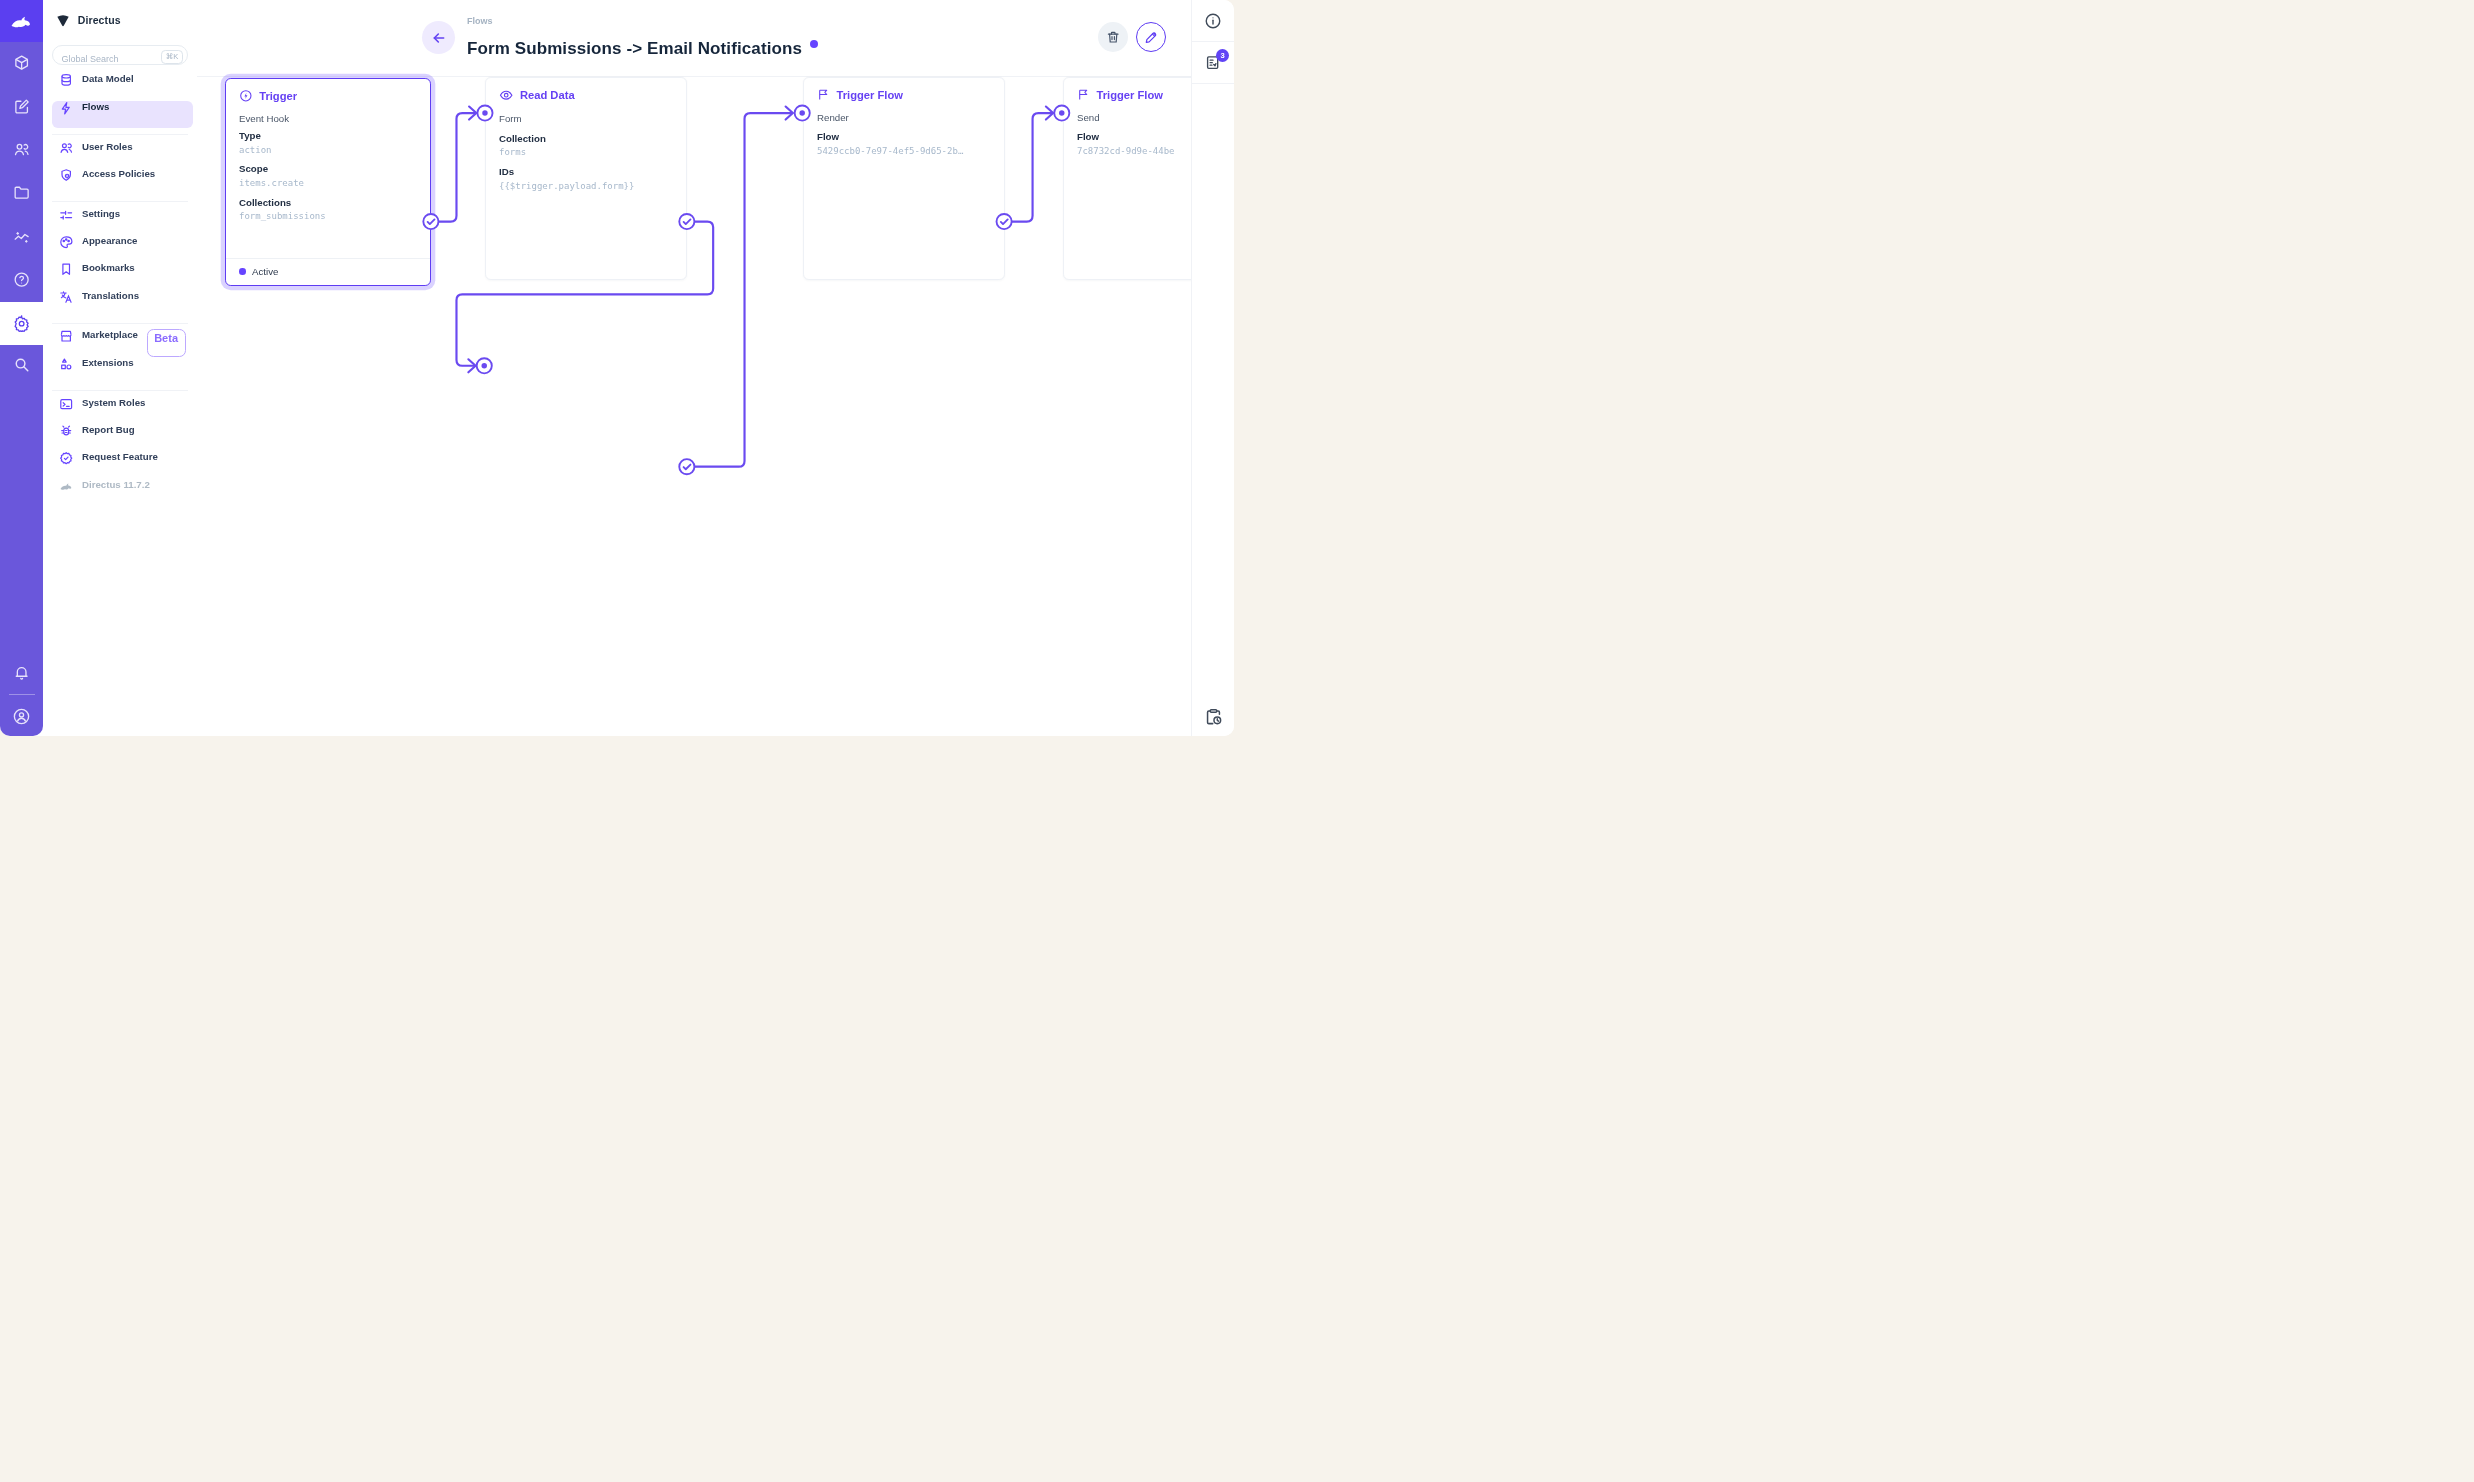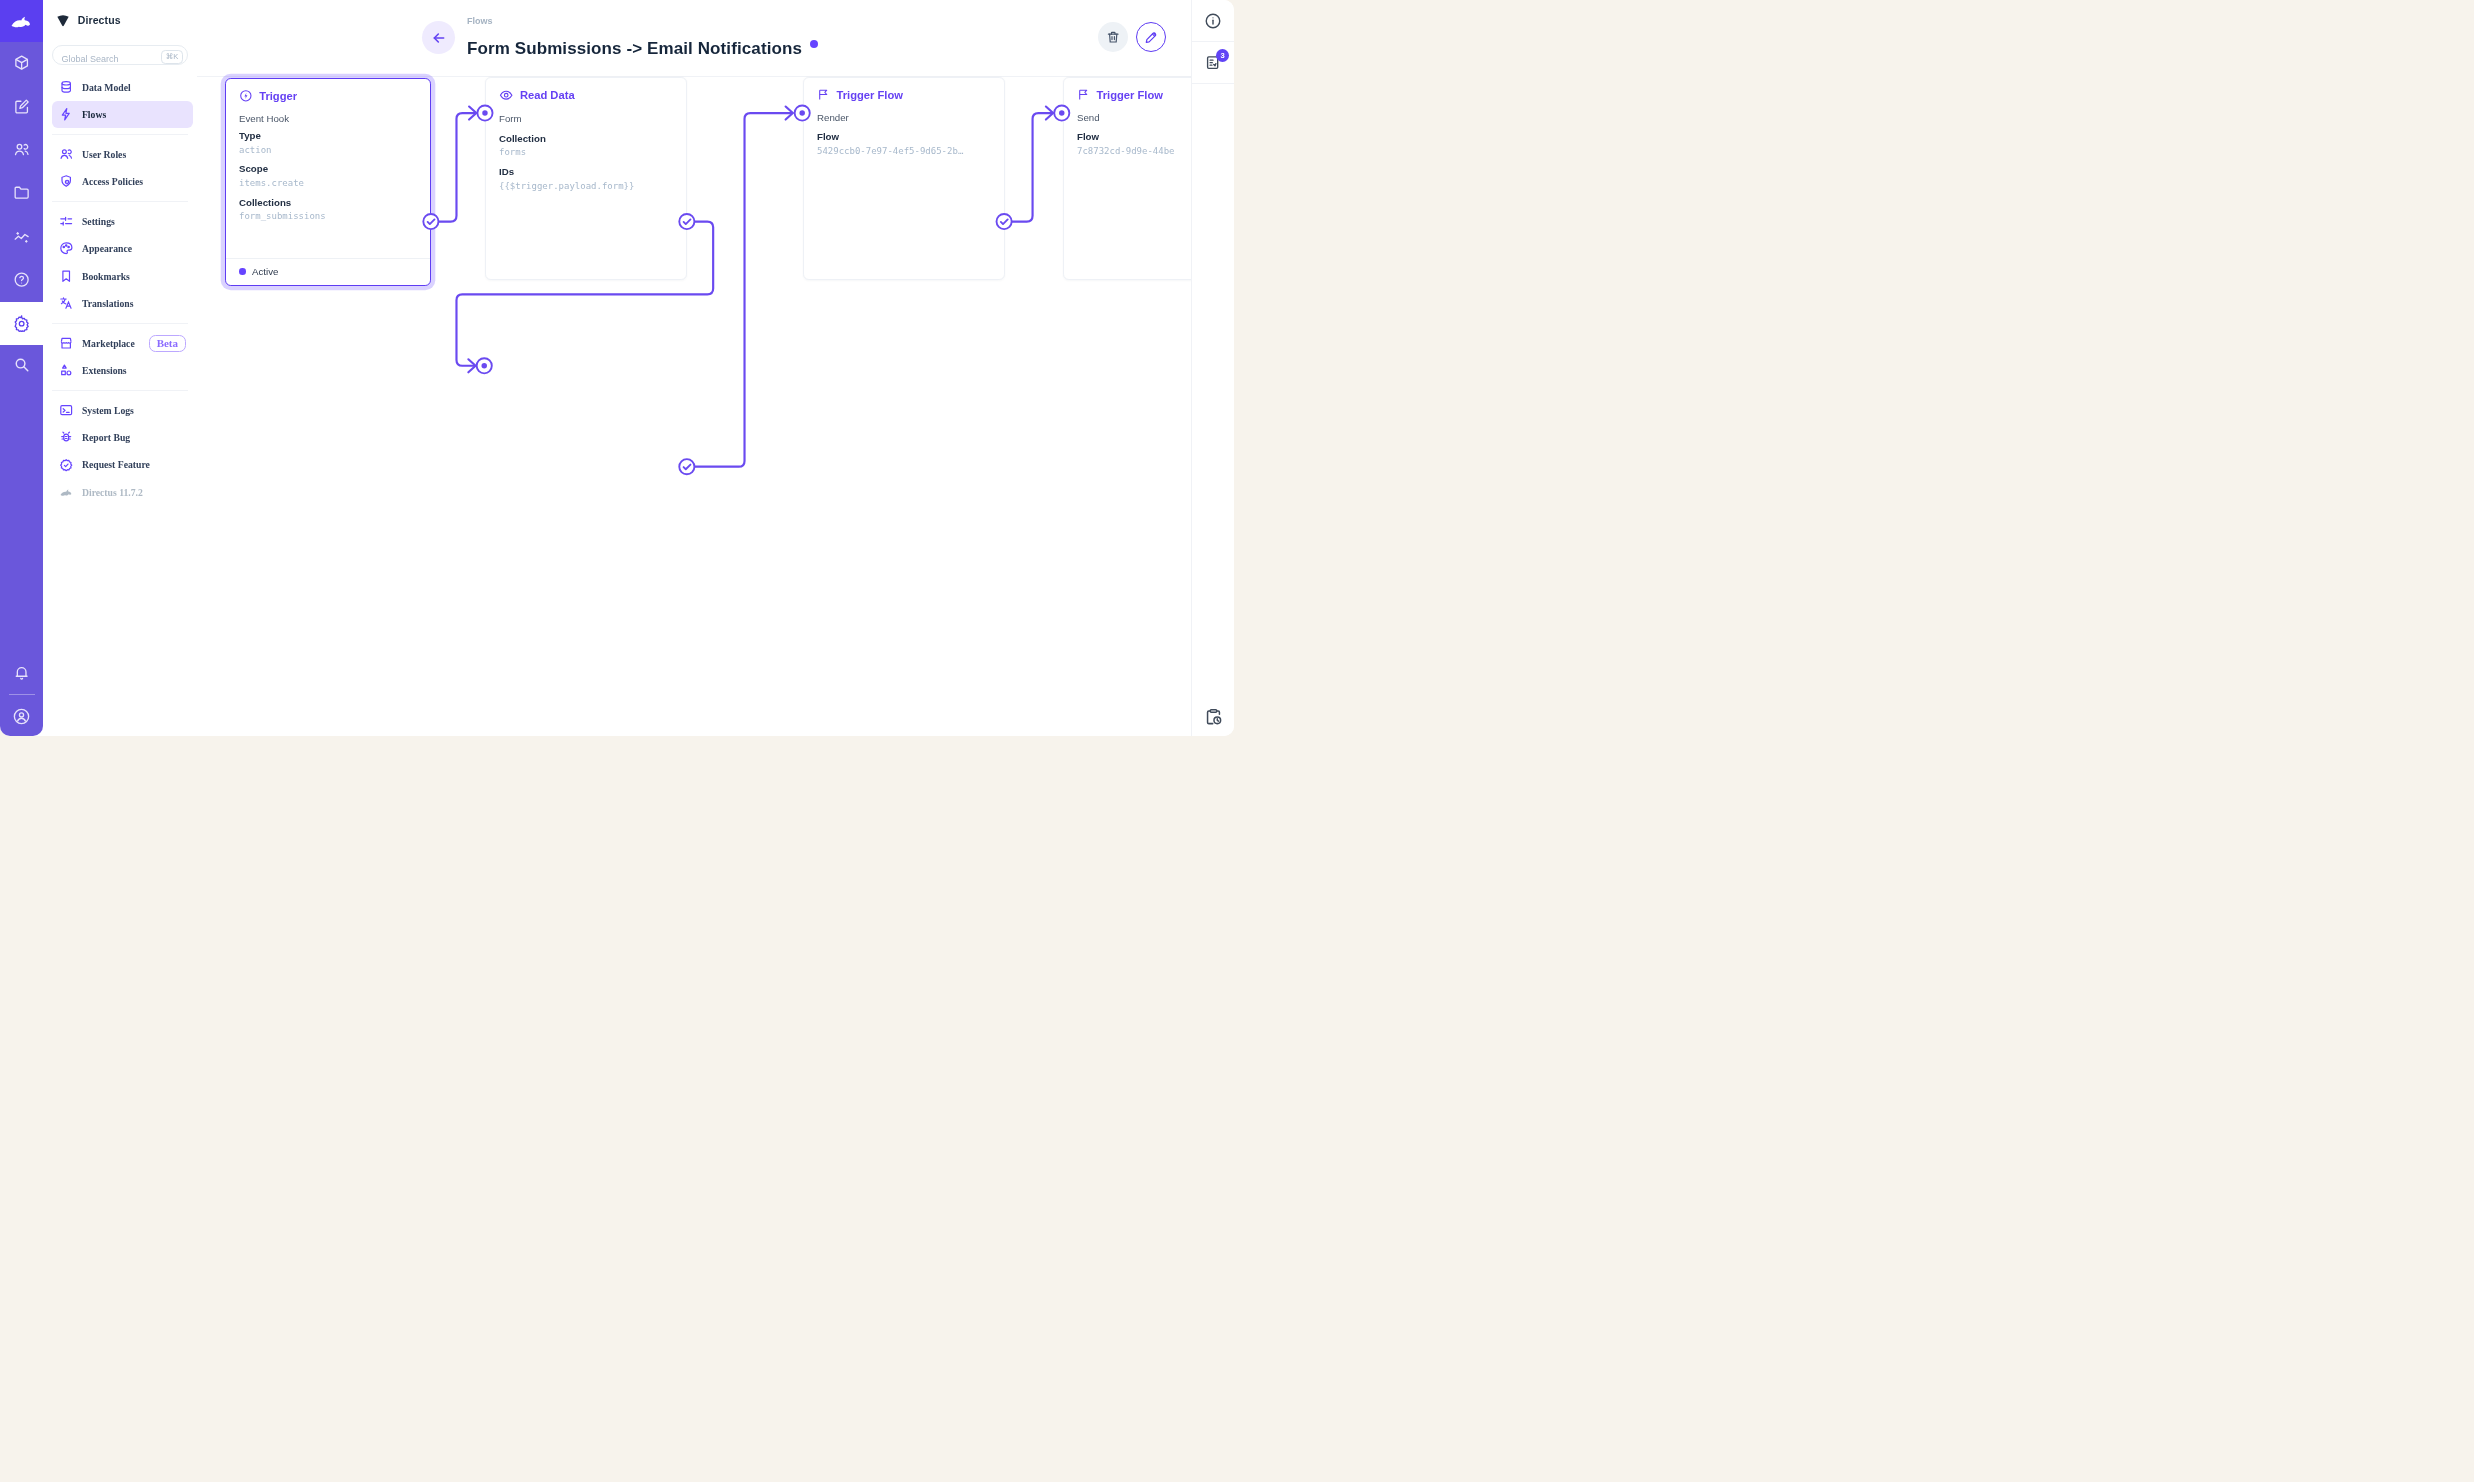--- a/index.html
+++ b/index.html
@@ -24,22 +24,22 @@
   .project-row { display:flex; align-items:center; gap:7.2px; padding:11.6px 0 10px 11.6px; }
   .project-name { font-size:10.5px; font-weight:700; color:#1B2A3C; letter-spacing:0.1px; }
   .search-box { margin:7.2px 8.7px 0 8.7px; height:20px; border:0.7px solid #E7ECF1; border-radius:10px;
     display:flex; align-items:flex-end; padding:0 4.3px 0 8.7px; gap:4.3px; color:#A9B6C6; }
   .search-box input { border:none; outline:none; flex:1; min-width:0; font-size:9px;
     color:#7c8a9a; background:transparent; font-family:"Liberation Sans", sans-serif; }
   .search-box input::placeholder { color:#A9B6C6; }
   .kbd-badge { font-size:7.6px; color:#A9B6C6; border:0.7px solid #DDE4EB; border-radius:4.3px;
     padding:1.4px 3.6px; white-space:nowrap; }
   .nav-list { margin-top:8.7px; }
-  .nav-item { height:27.4px; margin:0 4.3px 0 8.7px; display:flex; align-items:center; gap:8.7px;
-    padding:0 7.2px; border-radius:5.8px; color:#32405A; font-size:9.7px; font-weight:600; cursor:pointer;font-family:Liberation Serif, serif; }
+  .nav-item { height:27.4px; margin:0 4.3px 0 8.7px; display:flex; gap:8.7px;
+    padding:0 7.2px; border-radius:5.8px; color:#32405A; font-size:9.7px; font-weight:600; cursor:pointer; }
   .nav-item .nicon { color:#6644FF; display:flex; }
   .nav-item.active { background:#E9E3FE; color:#18273B; }
   .nav-item.muted { color:#AEB9C4; font-weight:600; cursor:default; }
   .nav-item.muted .nicon { color:#AEB9C4; }
   .nav-divider { height:0.7px; background:#F0F2F6; margin:5.8px 8.7px 5.8px 8.7px; }
   .beta-badge { margin-left:auto; font-size:11px; font-weight:700; color:#8B6CFF;
     border:1.1px solid #BCA8FF; border-radius:6.5px; padding:1.4px 6.5px; }
 
   
   .main { position:absolute; left:197px; top:0; right:43px; bottom:0; background:#FFFFFF; overflow:hidden; }
@@ -351,21 +351,21 @@
       </div>
       <div class="nav-divider"></div>
       <div class="nav-item">
         <span class="nicon">
             <svg width="14.4" height="14.4" viewBox="0 0 24 24" fill="none" stroke="currentColor" stroke-width="2" stroke-linecap="round" stroke-linejoin="round">
               <rect x="3" y="4.5" width="18" height="15" rx="2"></rect>
               <path d="M7 9.5l3.2 2.8L7 15"></path>
               <path d="M12.5 15.5H17"></path>
             </svg>
           </span>
-        <span>System Logs</span>
+        <span>System Roles</span>
       </div>
       <div class="nav-item">
         <span class="nicon">
             <svg width="14.4" height="14.4" viewBox="0 0 24 24" fill="none" stroke="currentColor" stroke-width="2" stroke-linecap="round">
               <rect x="8" y="7" width="8" height="11" rx="4"></rect>
               <path d="M8 5l-1.5-1.5M16 5l1.5-1.5M8 11H4.5M8 15H5M16 11h3.5M16 15h3"></path>
               <path d="M10.5 11h3M10.5 14h3" stroke-width="1.7"></path>
             </svg>
           </span>
         <span>Report Bug</span>

